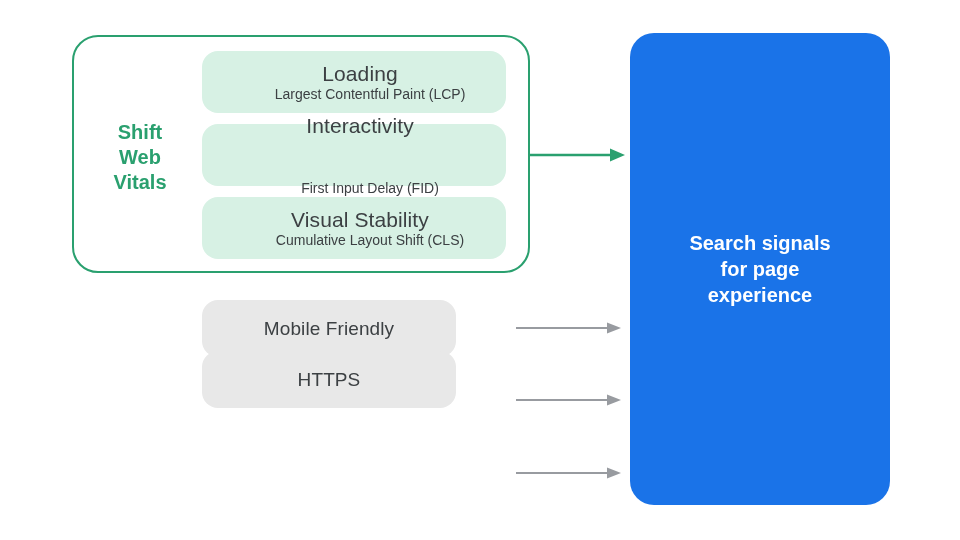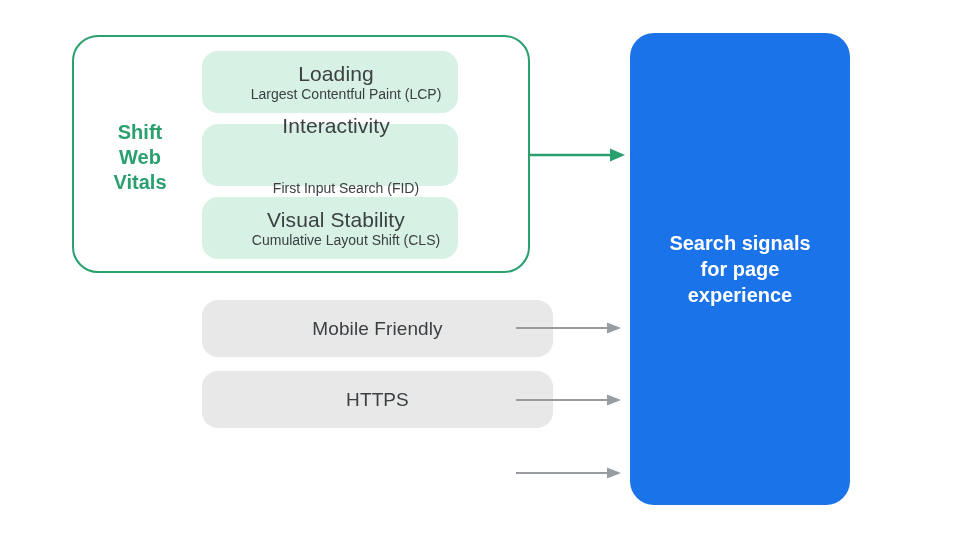--- a/index.html
+++ b/index.html
@@ -39,21 +39,21 @@
     color: var(--green);
     font-size: 20px;
     font-weight: bold;
     line-height: 25px;
   }
 
   
   .mint-box {
     position: absolute;
     left: 202px;
-    width: 256px; height: 62px;
+    width: 304px; height: 62px;
     background: var(--mint);
     border-radius: 16px;
     display: flex;
     flex-direction: column;
     align-items: center;
     justify-content: center;
     padding-left: 12px;
   }
   .mint-box.m0 { top: 51px; }
   .mint-box.m1 { top: 124px; gap: 42px; }
@@ -69,39 +69,39 @@
     font-size: 14px;
     line-height: 17px;
     color: var(--text_dark);
     margin-left: 20px;
   }
 
   
   .gray-box {
     position: absolute;
     left: 202px;
-    width: 351px; height: 57px;
+    width: 254px; height: 57px;
     background: var(--gray_box);
     border-radius: 16px;
     display: flex;
     align-items: center;
     justify-content: center;
     font-size: 19px;
     color: var(--text_dark);
     letter-spacing: 0.1px;
   }
   .gray-box.g0 { top: 300px; }
-  .gray-box.g1 { top: 371px; }
+  .gray-box.g1 { top: 351px; }
   .gray-box.g2 { top: 444px; }
 
   
   .result-box {
     position: absolute;
     left: 630px; top: 33px;
-    width: 220px; height: 472px;
+    width: 260px; height: 472px;
     background: var(--blue);
     border-radius: 24px;
     display: flex;
     align-items: center;
     justify-content: center;
   }
   .result-label {
     width: 170px;
     text-align: center;
     color: var(--white);
@@ -126,21 +126,21 @@
 
   <div class="cwv-label">Shift Web Vitals</div>
 
   <div class="mint-box m0">
     <div class="mint-title">Loading</div>
     <div class="mint-subtitle">Largest Contentful Paint (LCP)</div>
   </div>
 
   <div class="mint-box m1">
     <div class="mint-title">Interactivity</div>
-    <div class="mint-subtitle">First Input Search (FID)</div>
+    <div class="mint-subtitle">First Input Delay (FID)</div>
   </div>
 
   <div class="mint-box m2">
     <div class="mint-title">Visual Stability</div>
     <div class="mint-subtitle">Cumulative Layout Shift (CLS)</div>
   </div>
 
   <svg class="arrow green-arrow" width="96" height="22" viewBox="0 0 96 22">
     <line x1="0" y1="11" x2="82" y2="11" stroke-width="2.6" stroke="#2aa06f"></line>
     <polygon points="80,4.5 95,11 80,17.5" fill="#2aa06f"></polygon>

